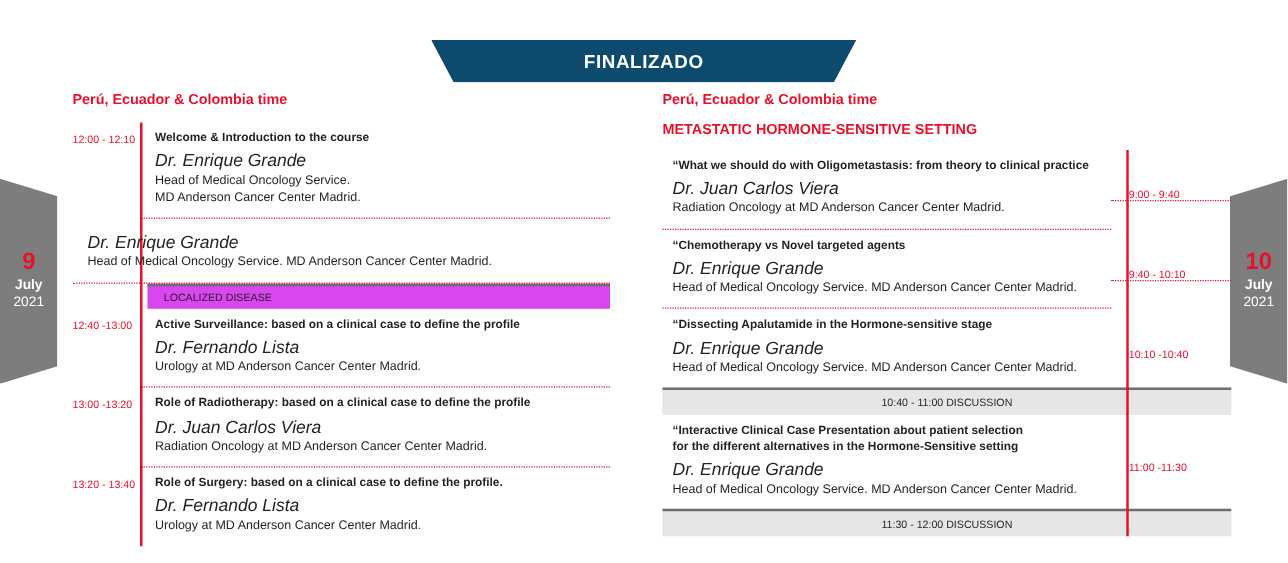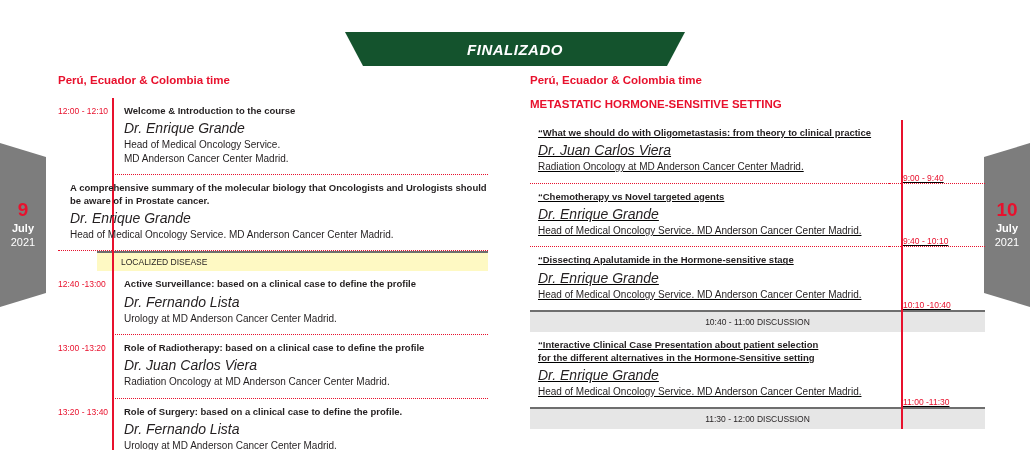--- a/index.html
+++ b/index.html
@@ -6,25 +6,24 @@
   body{
     width:1030px;height:450px;
     background:#ffffff;
     font-family:"Liberation Sans", sans-serif;
     position:relative;
     overflow:hidden;
   }
   
   .banner{
     position:absolute;left:345px;top:32px;width:340px;height:34px;
-    background:#14532d;color:#ffffff;
+    background:#0c4a6e;color:#ffffff;
     display:flex;align-items:center;justify-content:center;
     font-weight:bold;font-size:15px;letter-spacing:.5px;
     clip-path:polygon(18px 0,322px 0,340px 0,340px 0,322px 34px,18px 34px,0 0);
-    font-style:italic;
   }
   
   .banner:before,.banner:after{content:"";position:absolute;top:0;width:0;height:0;}
   
   .date-tab{
     position:absolute;top:143px;width:46px;height:164px;
     background:#7d7d7d;color:#ffffff;
     display:flex;flex-direction:column;align-items:center;justify-content:center;
     font-size:11px;line-height:1.25;text-align:center;
   }
@@ -52,27 +51,27 @@
     text-align:left;
   }
   .row .body{
     flex:1;padding:7px 0 9px 12px;border-bottom:1px dotted #e8112d;
   }
   .row.last .body{border-bottom:none;}
   .ttl{font-weight:bold;font-size:9.5px;color:#231f20;line-height:1.3;}
   .spk{font-style:italic;font-size:14px;color:#231f20;line-height:1.35;margin-top:2px;}
   .aff{font-size:10px;color:#231f20;line-height:1.35;}
   .band{
-    background:#fef9c3;color:#231f20;font-size:8.5px;
-    padding:4px 0 4px 24px;margin-left:39px;border-top:2px solid #6e6e6e;
+    background:#d946ef;color:#231f20;font-size:8.5px;
+    padding:4px 0 4px 13px;margin-left:60px;border-top:2px solid #6e6e6e;
   }
   
   .rtl{position:relative;}
   .rtl .spine{position:absolute;right:82px;top:0;bottom:0;width:2px;background:#e8112d;}
-  .rrow{display:flex;align-items:flex-end;text-decoration:underline;}
+  .rrow{display:flex;align-items:center;}
   .rrow .rbody{flex:1;padding:7px 12px 9px 8px;border-bottom:1px dotted #e8112d;}
   .rrow .rtime{
     flex:0 0 82px;color:#e8112d;font-size:8.5px;padding:8px 0 0 14px;
     border-bottom:1px dotted #e8112d;
   }
   .rrow.nb .rbody,.rrow.nb .rtime{border-bottom:none;}
   .rband{
     background:#e6e6e6;color:#231f20;font-size:8.5px;text-align:center;
     padding:5px 16px;border-top:2px solid #6e6e6e;
   }
@@ -108,21 +107,20 @@
       <div class="body">
         <div class="ttl">Welcome &amp; Introduction to the course</div>
         <div class="spk">Dr. Enrique Grande</div>
         <div class="aff">Head of Medical Oncology Service.</div>
         <div class="aff">MD Anderson Cancer Center Madrid.</div>
       </div>
     </div>
 
     <div class="row">
       <div class="body">
-        <div class="ttl">A comprehensive summary of the molecular biology that Oncologists and Urologists should be aware of in Prostate cancer.</div>
         <div class="spk">Dr. Enrique Grande</div>
         <div class="aff">Head of Medical Oncology Service. MD Anderson Cancer Center Madrid.</div>
       </div>
     </div>
 
     <div class="band">LOCALIZED DISEASE</div>
 
     <div class="row">
       <div class="time">12:40 -13:00</div>
       <div class="body">

